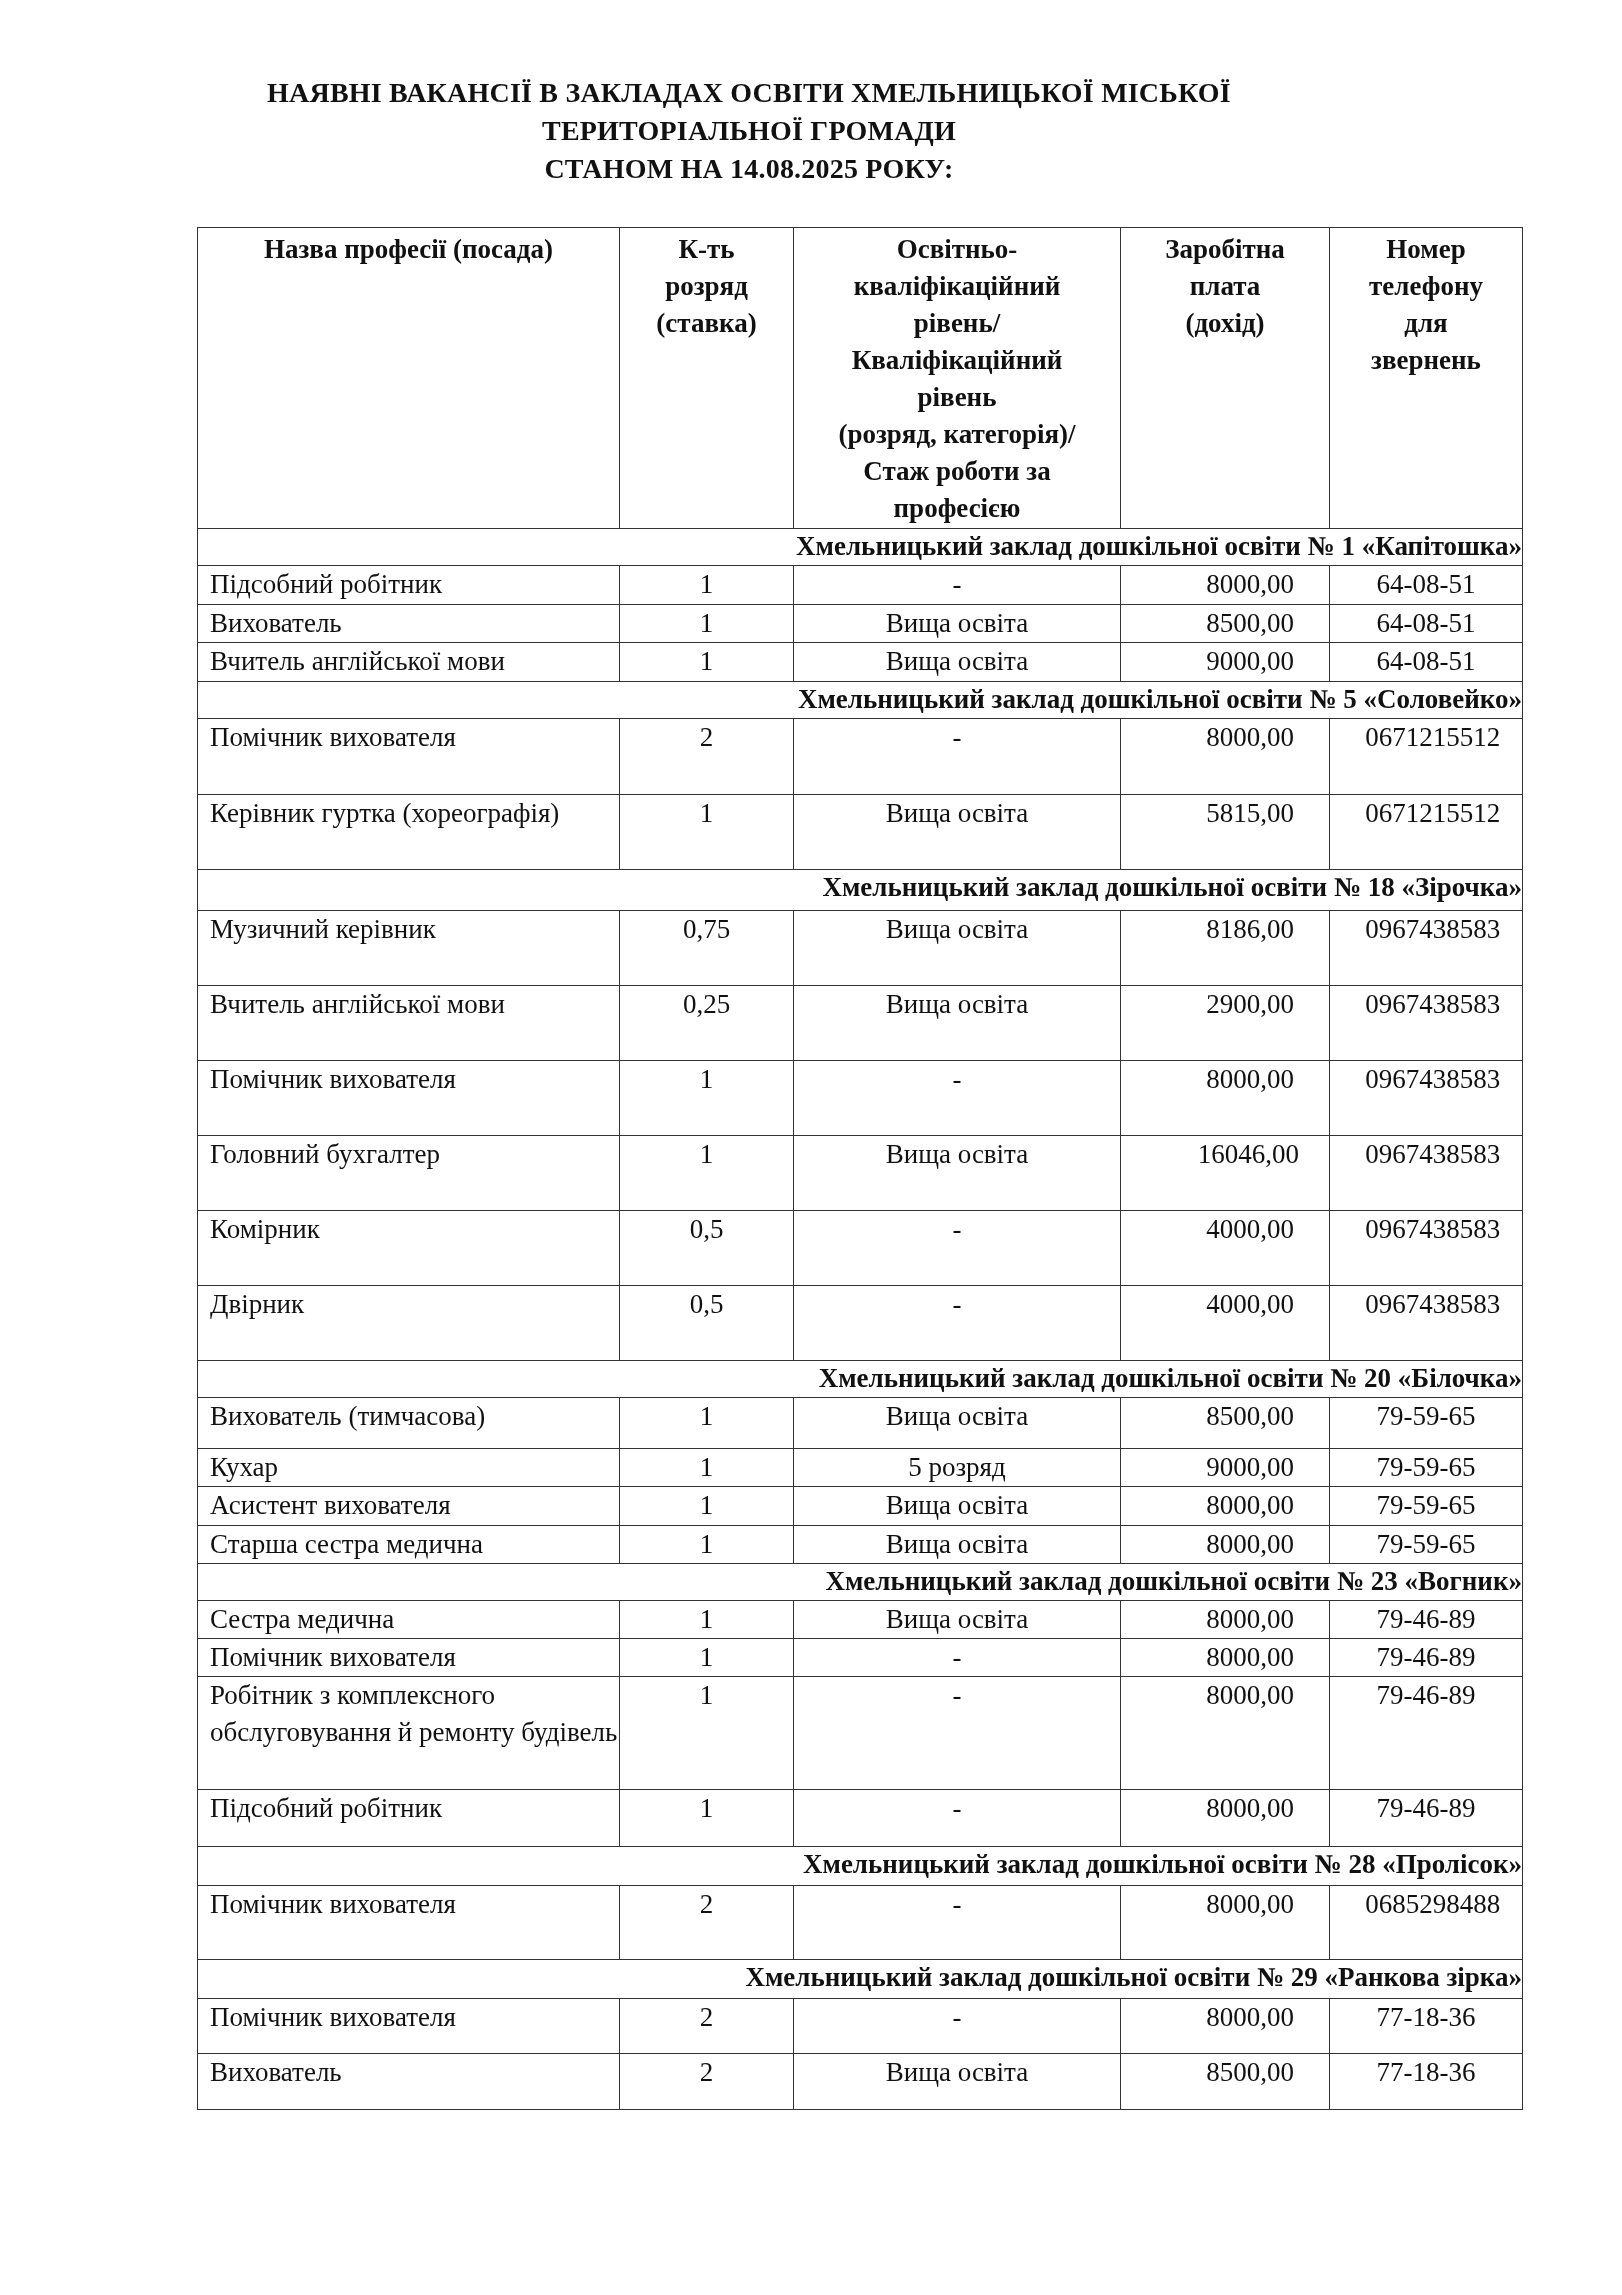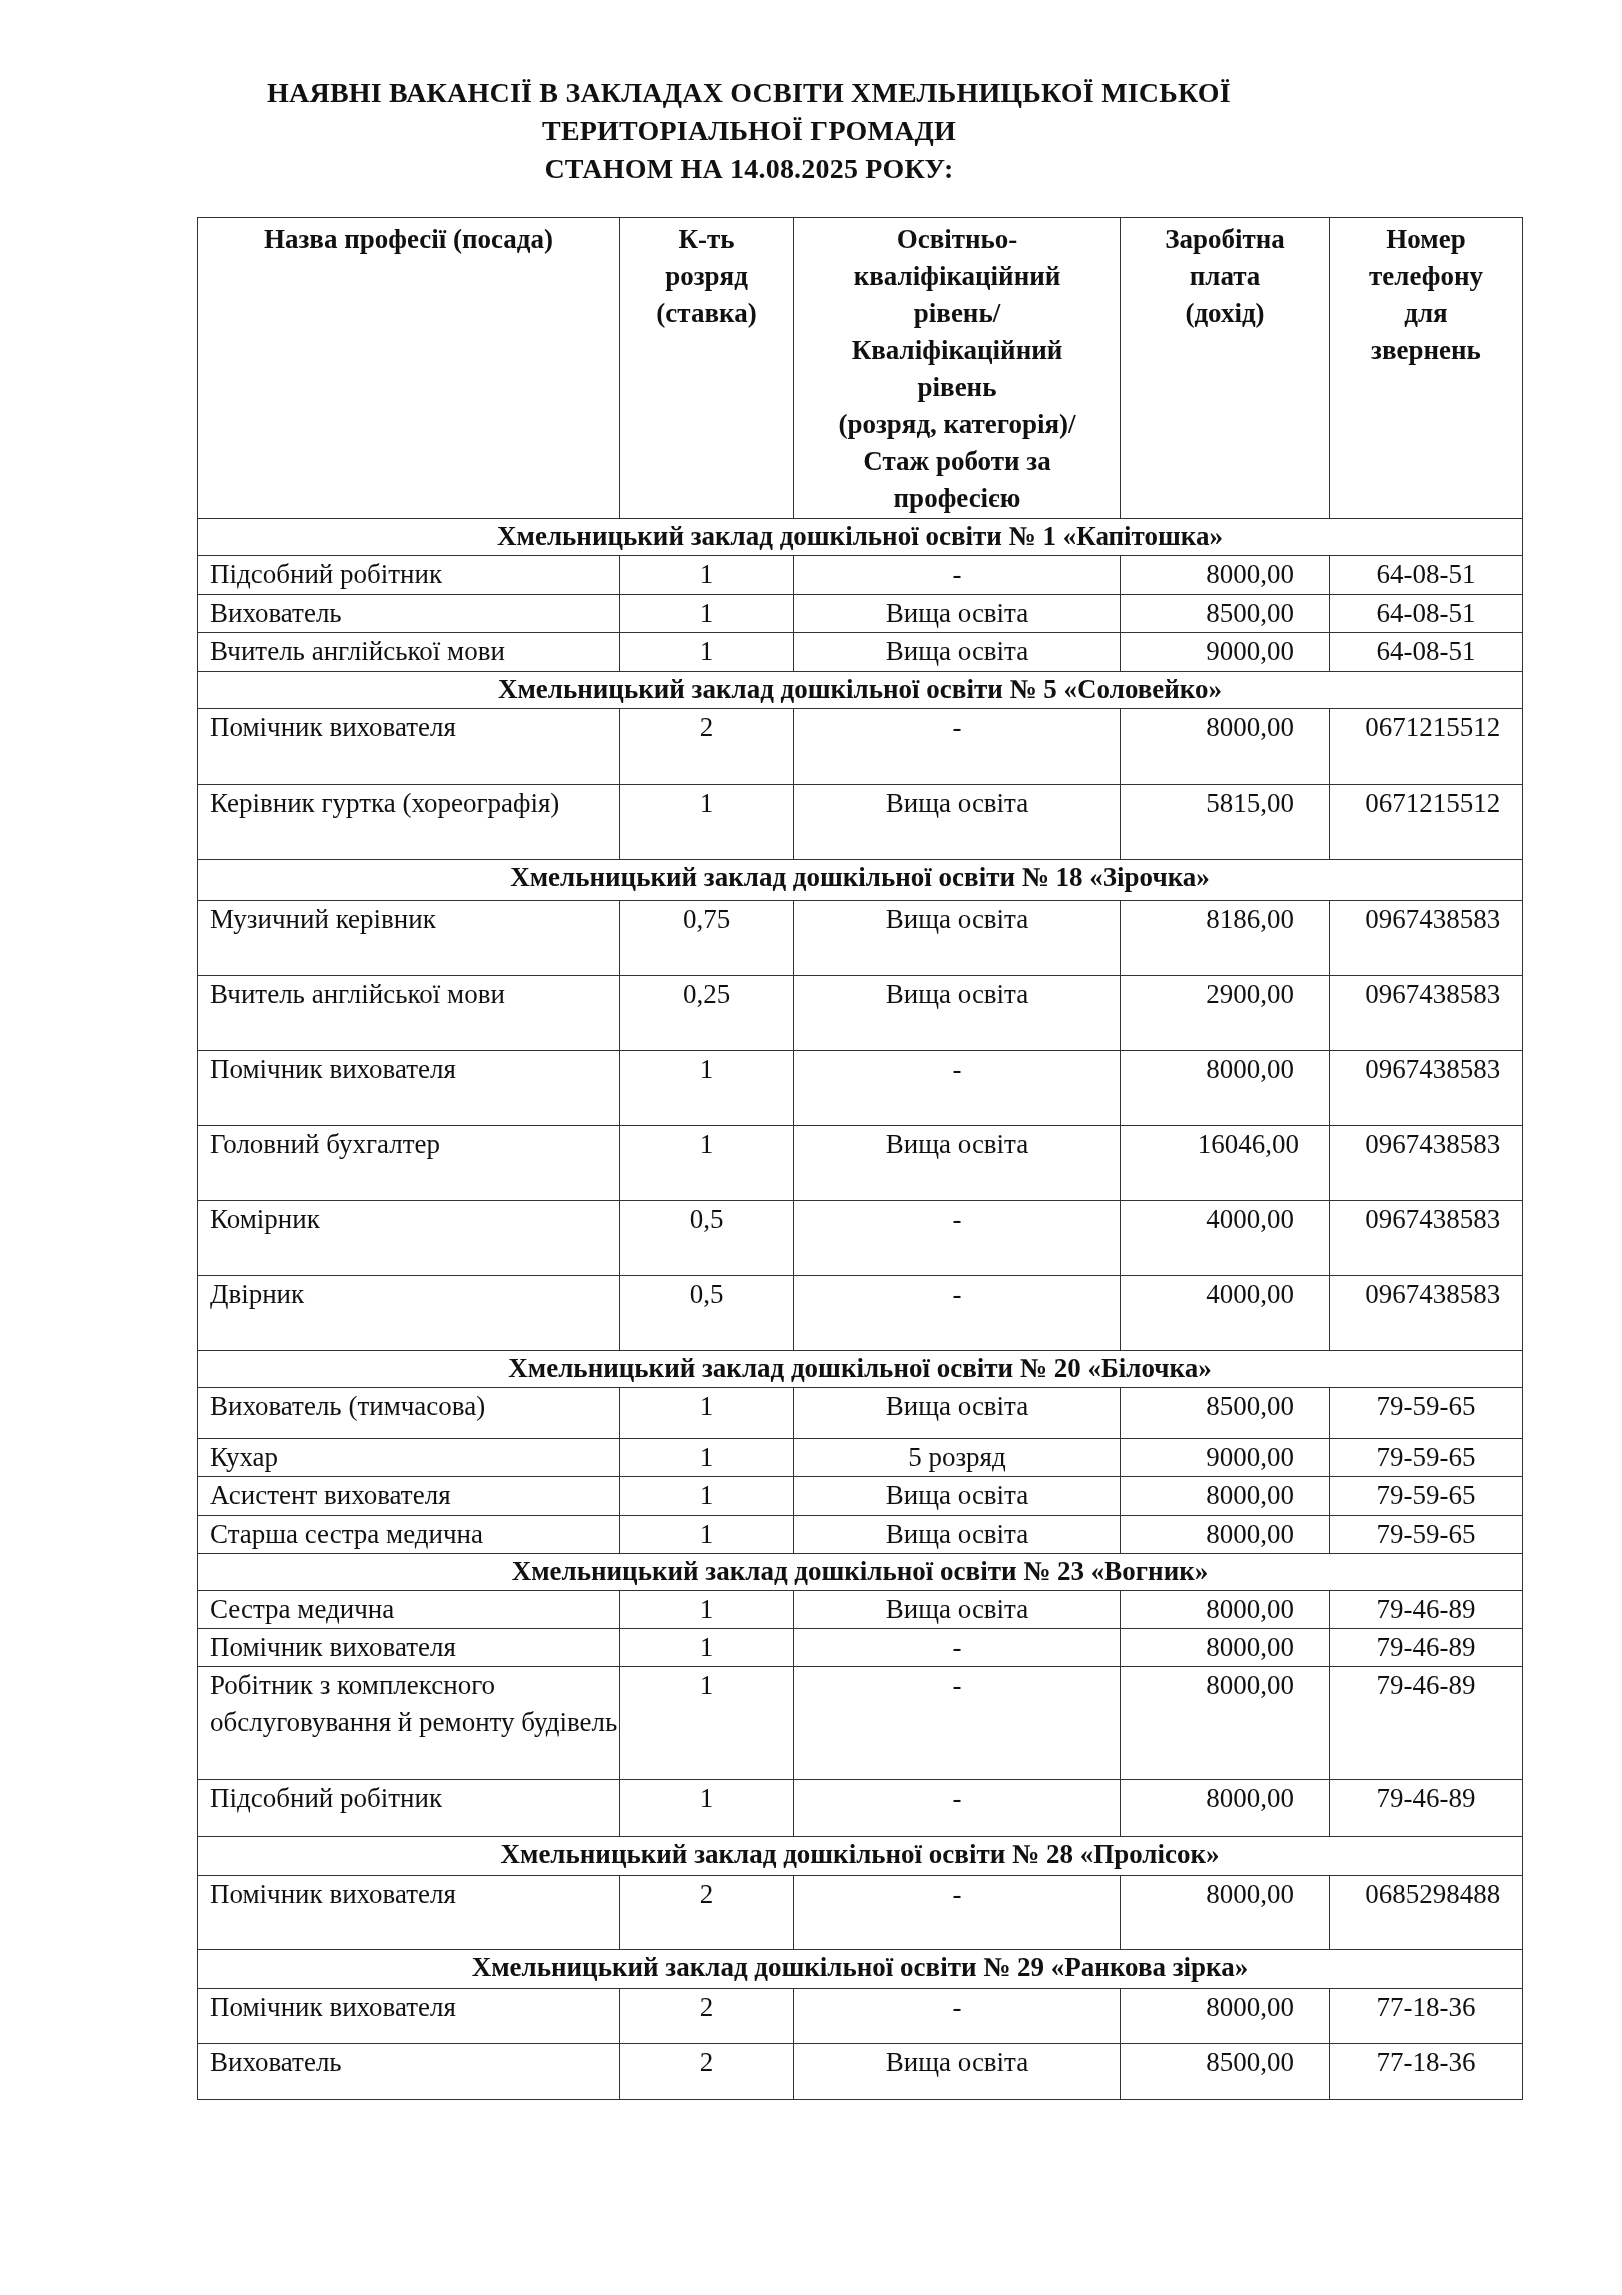--- a/index.html
+++ b/index.html
@@ -1,29 +1,29 @@
 <!DOCTYPE html>
 <html style="font-size:13.5px"><head>
 <meta charset="utf-8">
 <style>
   html, body { margin: 0; padding: 0; background: #ffffff; }
   body { width: 1622px; height: 2295px; position: relative; overflow: hidden;
          font-family: "Liberation Serif", "DejaVu Serif", serif; color: #111; }
   .title { position: absolute; left: 0; top: 74px; width: 1498px; text-align: center;
            font-weight: bold; font-size: 28px; line-height: 38px; letter-spacing: 0.2px; }
   .title div { white-space: nowrap; }
-  table.vac { position: absolute; left: 197px; top: 217px; border-collapse: collapse;
+  table.vac { position: absolute; left: 197px; top: 227px; border-collapse: collapse;
               table-layout: fixed; width: 1324px; }
   table.vac td, table.vac th { border: 1.7px solid #333; padding: 0; vertical-align: top;
               font-size: 27px; line-height: 37px; overflow: hidden; }
   table.vac th { font-weight: bold; text-align: center; padding-top: 3.4px; }
   col.c1 { width: 422px; } col.c2 { width: 174px; } col.c3 { width: 327px; }
   col.c4 { width: 209px; } col.c5 { width: 193px; }
   tr.head { height: 301px; }
-  tr.section td { text-align: center; font-weight: bold; font-size: 27px; line-height: 35px; }
+  tr.section td { text-align: right; font-weight: bold; font-size: 27px; line-height: 35px; }
   td.name { text-align: left; padding-left: 12px !important; padding-top: 0.8px; }
   td.qty, td.edu, td.phone { text-align: center; padding-top: 0.8px; }
   td.sal { text-align: right; padding-right: 35px !important; padding-top: 0.8px; }
   td.sal.wide { padding-right: 30px !important; }
   td.phone.wrap { text-align: center; padding-left: 13.5px !important; word-break: break-all; }
 </style>
 </head>
 <body>
 
 <div class="title">

